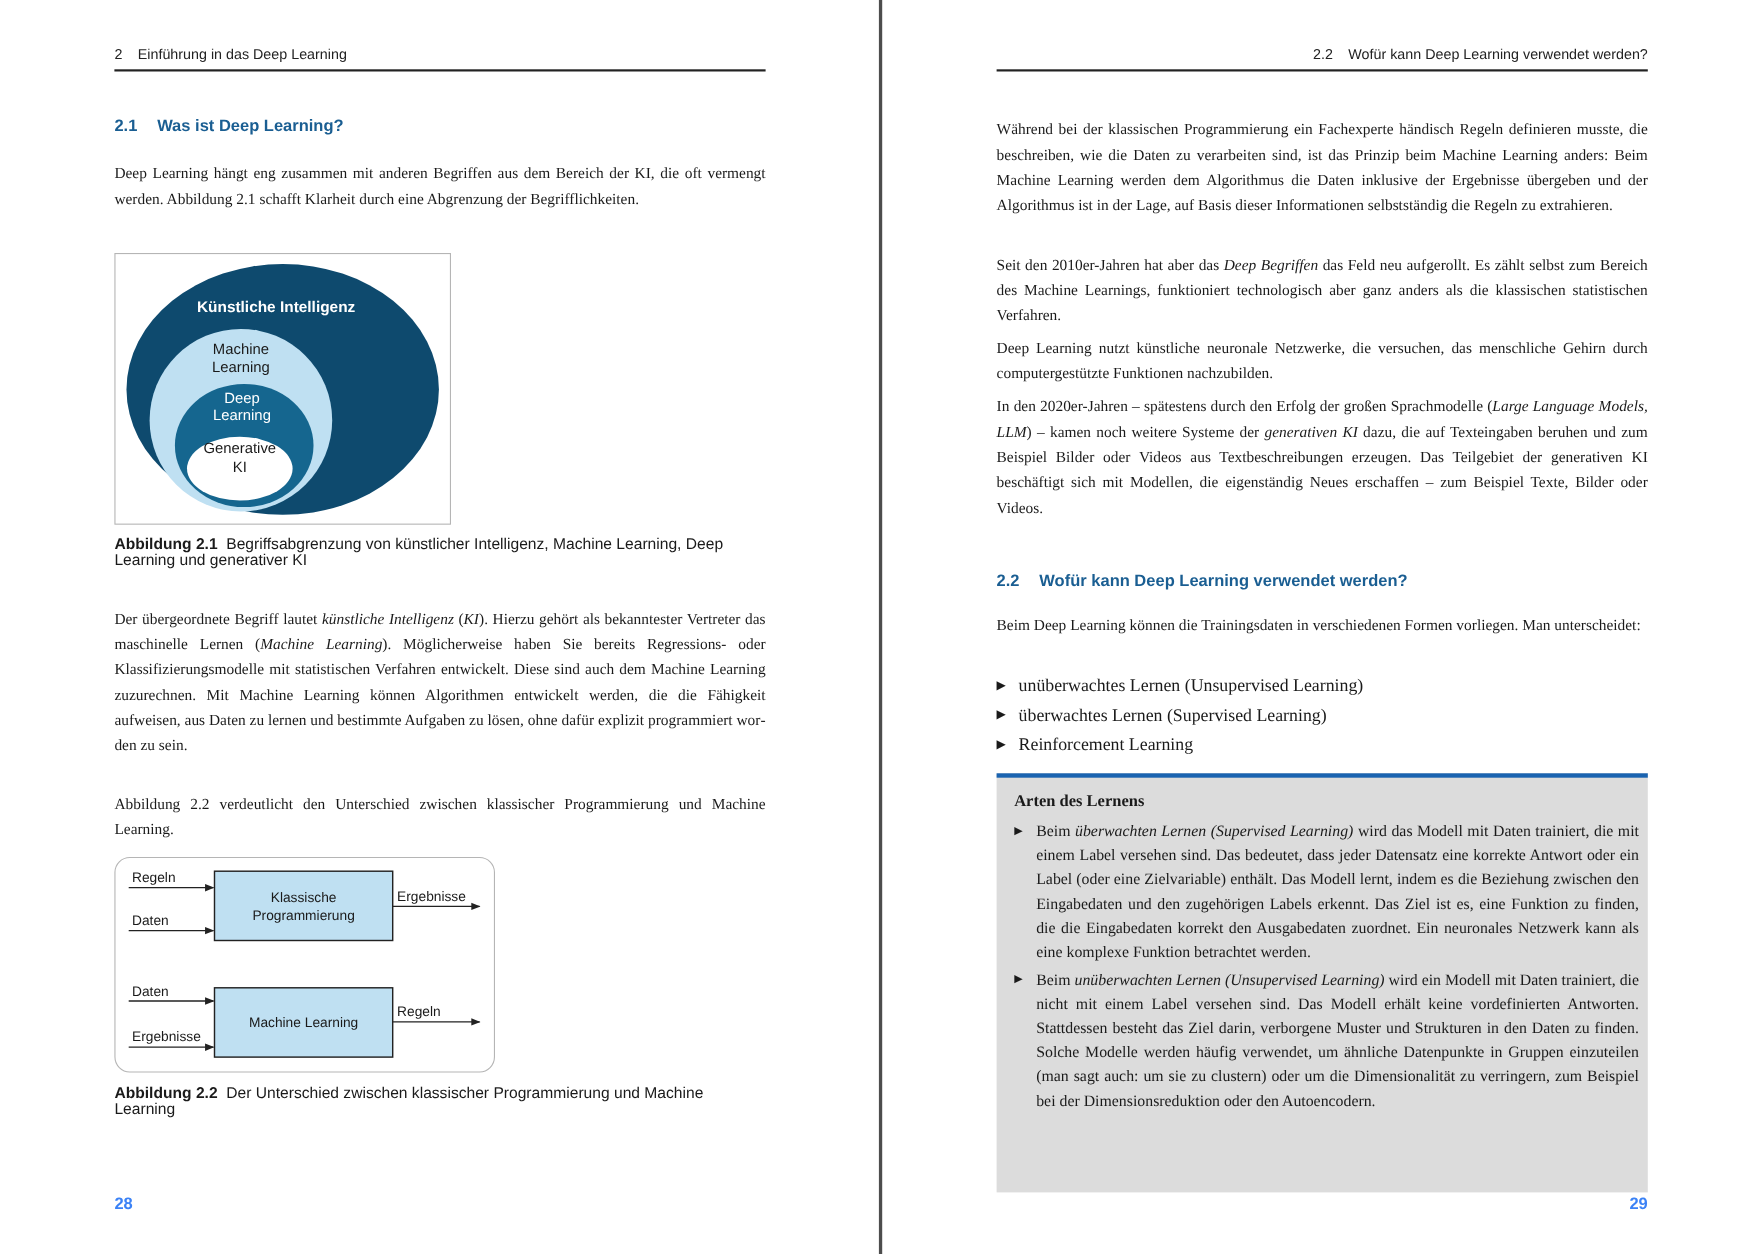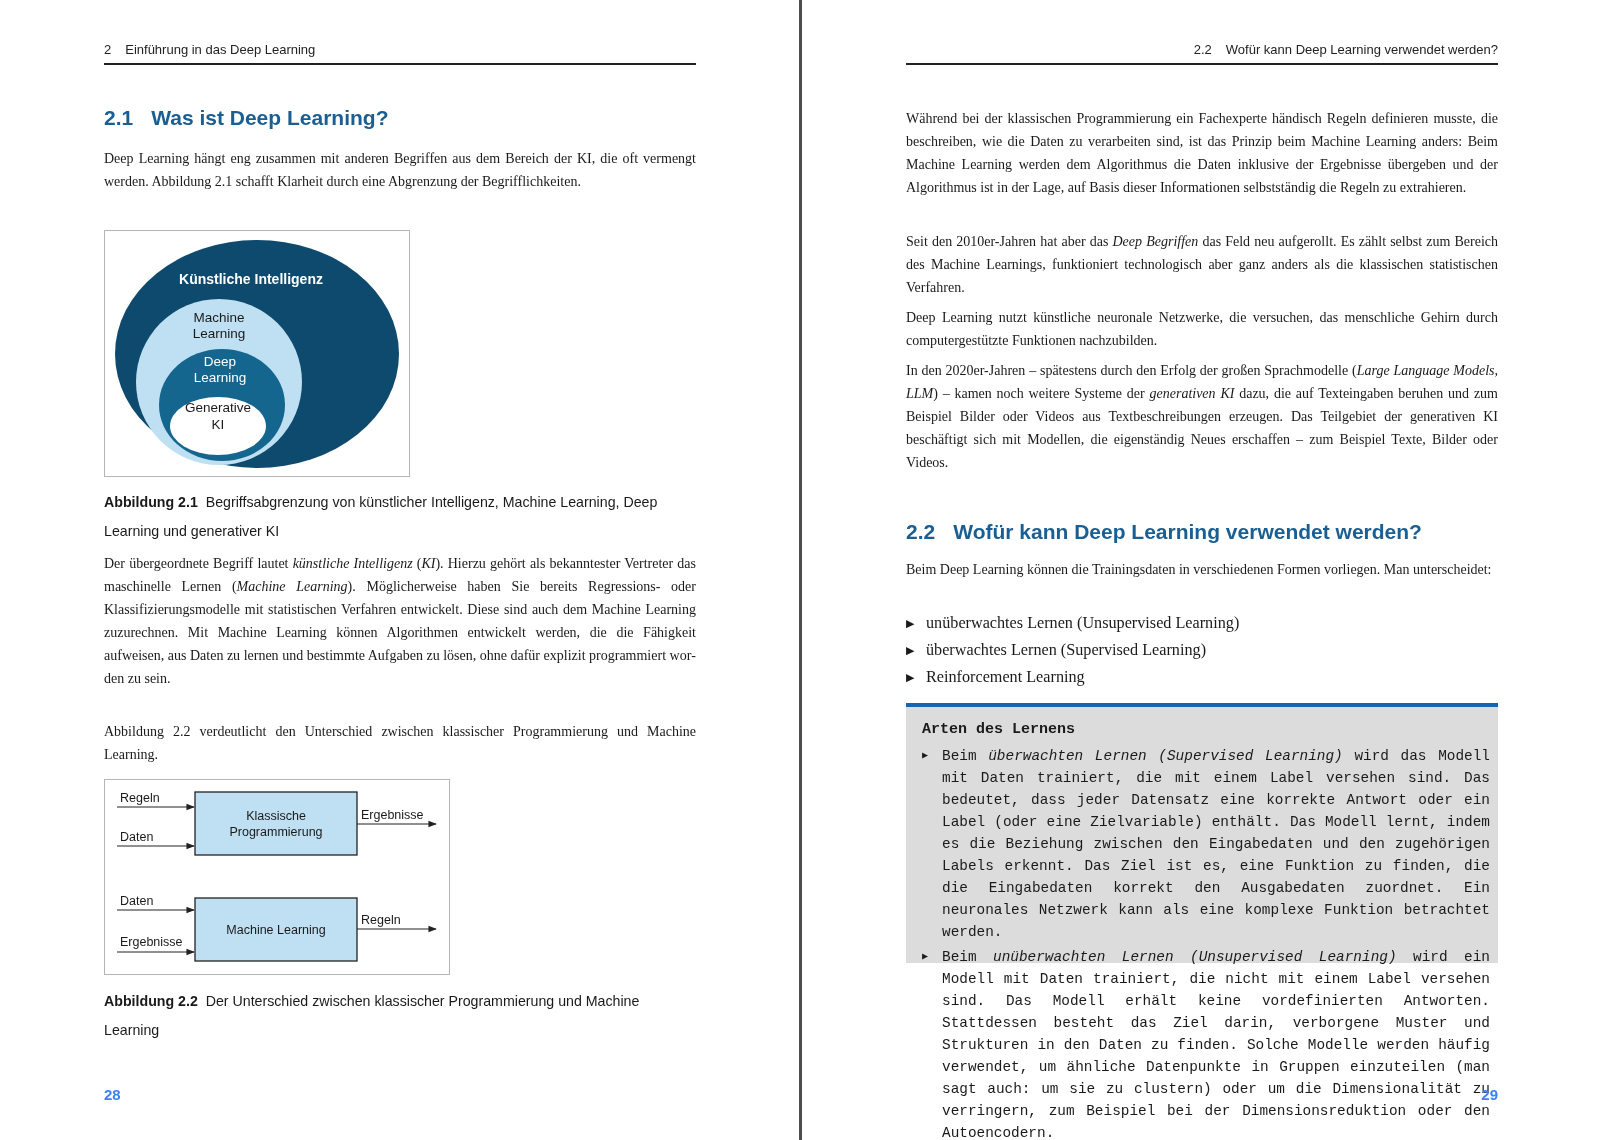--- a/index.html
+++ b/index.html
@@ -13,36 +13,36 @@
   .page.right { left: 906px; width: 592px; }
 
   .running-head { position: absolute; top: 42px; left: 0; width: 592px; font-family: "Liberation Sans", "DejaVu Sans", sans-serif; font-size: 13px; color: #222; padding-bottom: 6px; border-bottom: 2px solid #222; }
   .running-head.right-align { text-align: right; }
   .running-head .num { display: inline-block; margin-right: 14px; }
 
   .page-number { position: absolute; top: 1086px; font-family: "Liberation Sans", "DejaVu Sans", sans-serif; font-weight: bold; font-size: 15px; color: #3b82f6; }
   .left .page-number { left: 0; }
   .right .page-number { right: 0; }
 
-  h2.section { position: absolute; left: 0; font-family: "Liberation Sans", "DejaVu Sans", sans-serif; font-weight: bold; font-size: 21px; color: #1a5e92; }
+  h2.section { position: absolute; left: 0; font-family: "Liberation Sans", "DejaVu Sans", sans-serif; font-weight: bold; font-size: 15px; color: #1a5e92; }
   h2.section .sec-num { display: inline-block; margin-right: 18px; }
 
   .para { position: absolute; left: 0; width: 592px; font-size: 14px; line-height: 23px; text-align: justify; hyphens: manual; }
   .para i { font-style: italic; }
 
   .figure-frame { position: absolute; left: 0; border: 1px solid #b5b5b5; background: #fff; }
 
-  .caption { position: absolute; left: 0; width: 592px; font-family: "Liberation Sans", "DejaVu Sans", sans-serif; font-size: 14.2px; line-height: 29px; color: #1a1a1a; }
+  .caption { position: absolute; left: 0; width: 592px; font-family: "Liberation Sans", "DejaVu Sans", sans-serif; font-size: 14.2px; line-height: 15px; color: #1a1a1a; }
   .caption b { font-weight: bold; }
 
   .bullet-list { position: absolute; left: 0; width: 592px; list-style: none; }
   .bullet-list li { position: relative; padding-left: 20px; font-size: 16.2px; line-height: 23px; margin-bottom: 4px; }
   .bullet-list li .tri { position: absolute; left: 0; top: 0; font-size: 11px; line-height: 23px; color: #1a1a1a; }
 
-  .infobox { position: absolute; left: 0; top: 703px; width: 592px; height: 260px; background: #dcdcdc; border-top: 4px solid #1a63b0; padding: 14px 8px 0 16px; font-family: Liberation Mono, monospace; }
+  .infobox { position: absolute; left: 0; top: 703px; width: 592px; height: 381px; background: #dcdcdc; border-top: 4px solid #1a63b0; padding: 14px 8px 0 16px; font-family: Liberation Serif, serif; }
   .infobox h3 { font-size: 15px; font-weight: bold; color: #1a1a1a; margin-bottom: 7px; }
   .infobox ul { list-style: none; }
   .infobox li { position: relative; padding-left: 20px; font-size: 14.4px; line-height: 22px; text-align: justify; margin-bottom: 3px; color: #1a1a1a; }
   .infobox li i { font-style: italic; }
   .infobox li .tri { position: absolute; left: 0; top: 0; font-size: 10px; line-height: 22px; }
 
   svg text { font-family: "Liberation Sans", "DejaVu Sans", sans-serif; }
 </style>
 </head>
 <body>
@@ -77,21 +77,21 @@
   </div>
 
   <div class="caption" style="top:488px;">
     <b>Abbildung 2.1</b>&nbsp; <span>Begriffsabgrenzung von künstlicher Intelligenz, Machine Learning, Deep Learning und generativer KI</span>
   </div>
 
   <p class="para" style="top:552px;"><span>Der übergeordnete Begriff lautet </span><i>künstliche Intelligenz</i><span> (</span><i>KI</i><span>). Hierzu gehört als bekann­tester Vertreter das maschinelle Lernen (</span><i>Machine Learning</i><span>). Möglicherweise haben Sie bereits Regressions- oder Klassifizierungsmodelle mit statistischen Verfahren entwickelt. Diese sind auch dem Machine Learning zuzurechnen. Mit Machine Lear­ning können Algorithmen entwickelt werden, die die Fähigkeit aufweisen, aus Daten zu lernen und bestimmte Aufgaben zu lösen, ohne dafür explizit programmiert wor­den zu sein.</span></p>
 
   <p class="para" style="top:720px;">Abbildung 2.2 verdeutlicht den Unterschied zwischen klassischer Programmierung und Machine Learning.</p>
 
-  <div class="figure-frame" style="top:779px; width:346px; height:196px;">
+  <div class="figure-frame" style="top:779px; width:346px; height:196px;border-radius:14px;">
     <svg width="344" height="194" viewBox="0 0 344 194">
       <defs>
         <marker id="arr" viewBox="0 0 10 10" refX="9" refY="5" markerWidth="7" markerHeight="7" orient="auto">
           <path d="M0,1 L10,5 L0,9 z" fill="#222"></path>
         </marker>
       </defs>
 
       <rect id="box-top" x="90" y="12" width="162" height="63" stroke="#222" stroke-width="1.3" fill="#bfe0f2"></rect>
       <line x1="12" y1="27" x2="89" y2="27" stroke="#222" stroke-width="1.2" marker-end="url(#arr)"></line>
       <line x1="12" y1="66" x2="89" y2="66" stroke="#222" stroke-width="1.2" marker-end="url(#arr)"></line>

